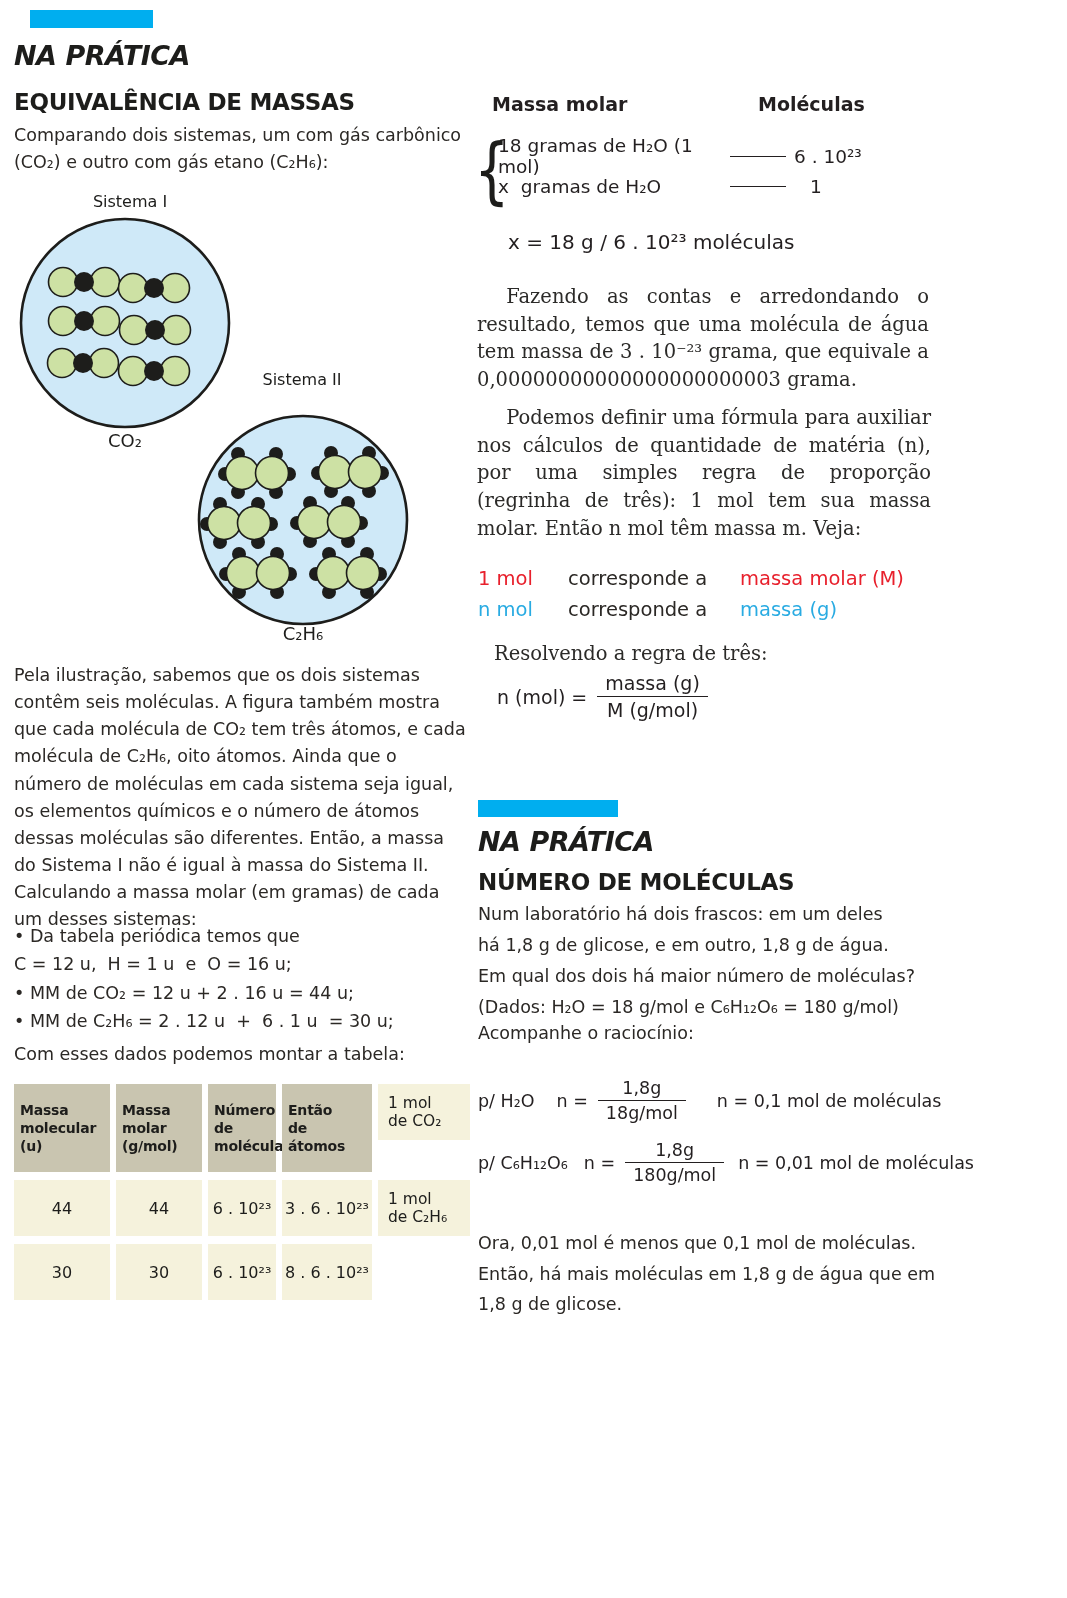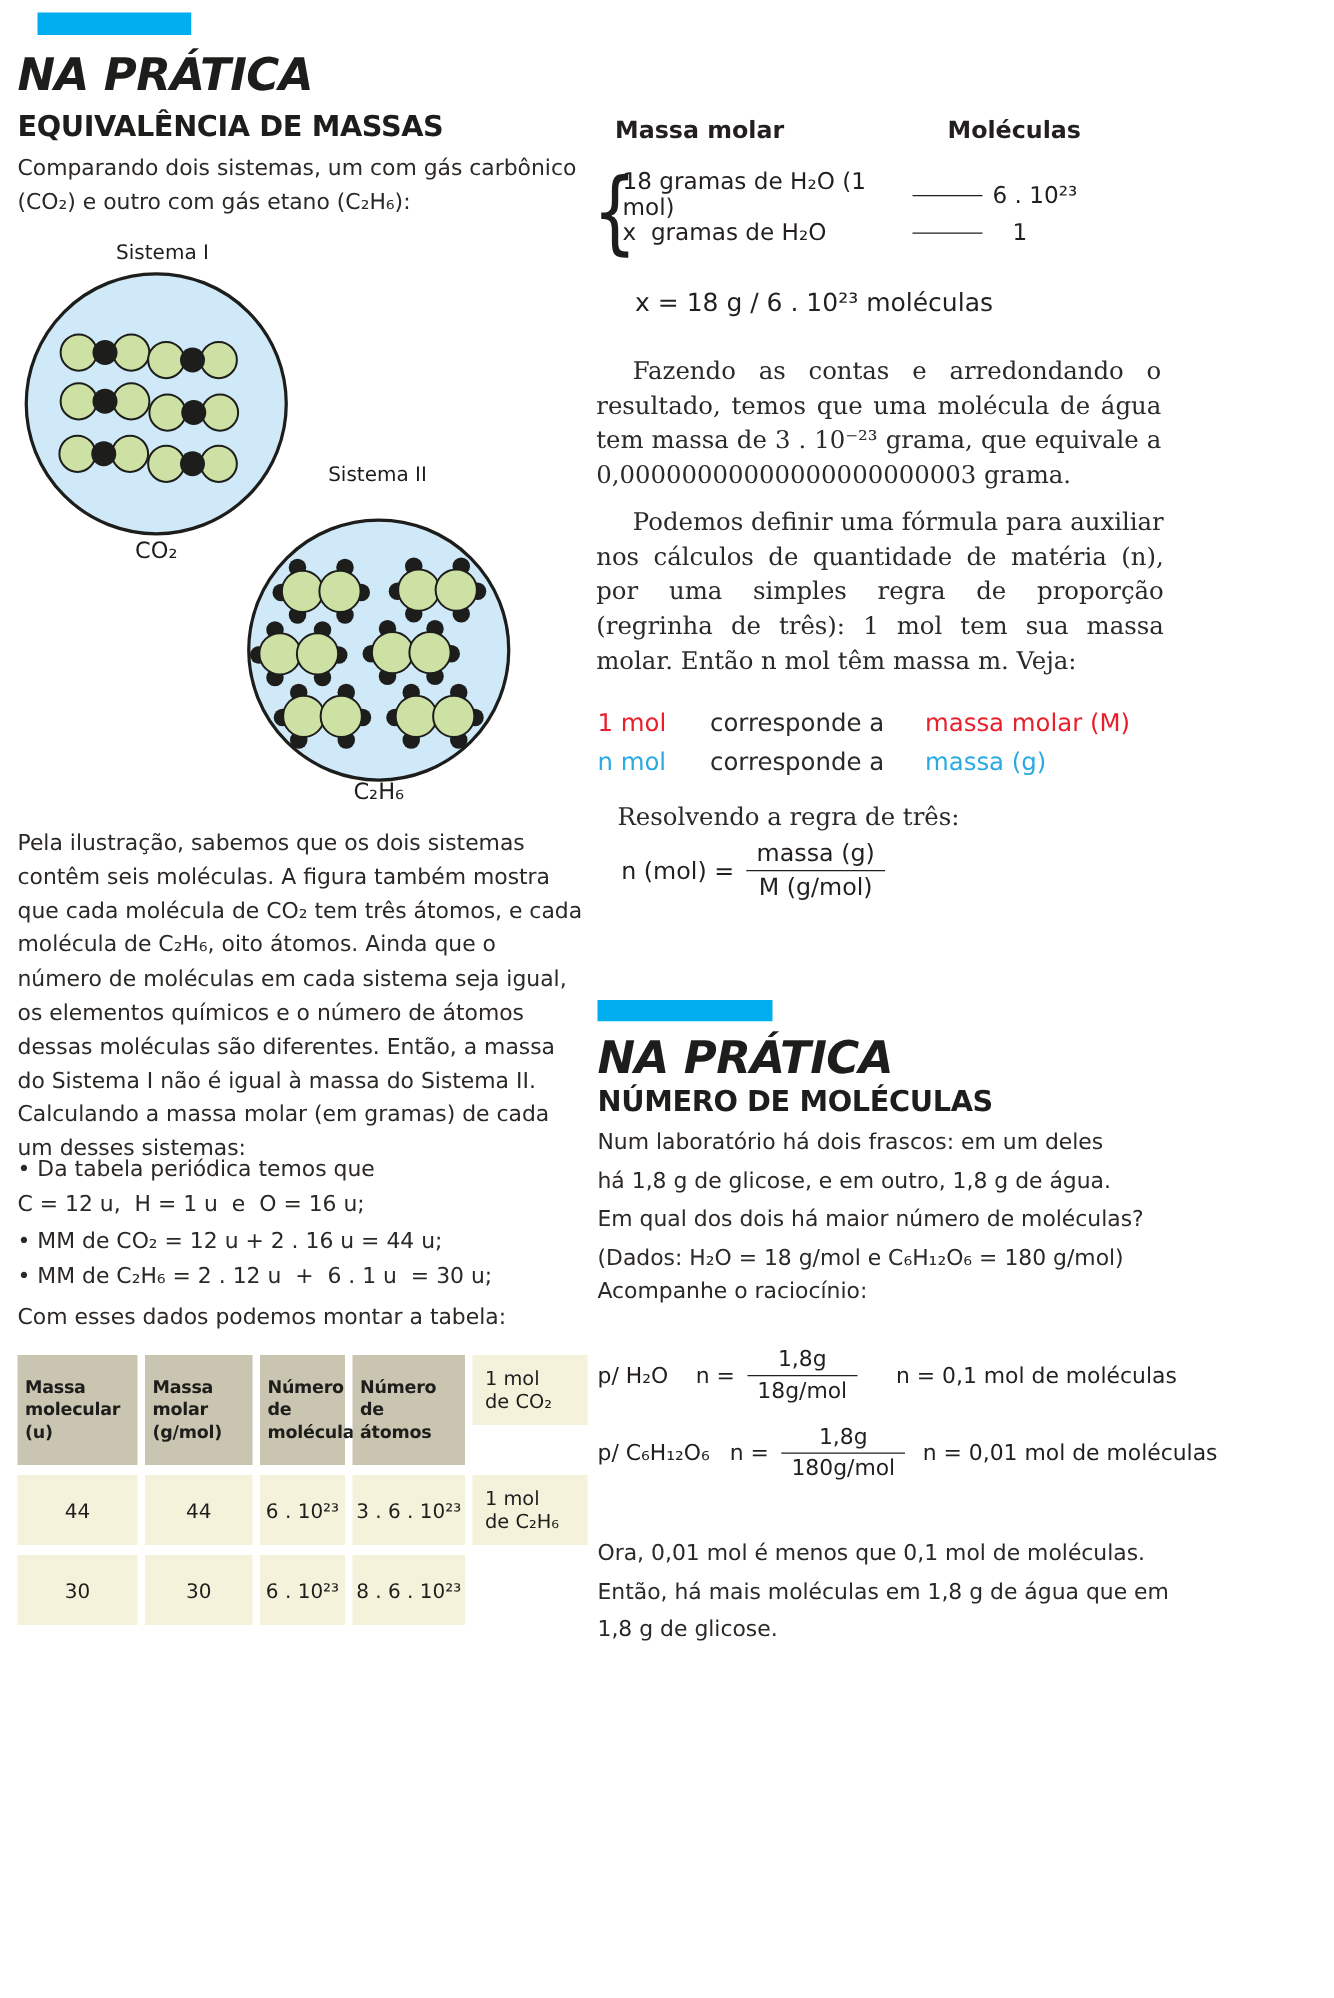--- a/index.html
+++ b/index.html
@@ -1,21 +1,21 @@
 <!DOCTYPE html>
 <html><head>
 <meta charset="utf-8">
 <style>
   * { margin:0; padding:0; box-sizing:border-box; }
   html,body { width:1067px; height:1598px; background:#ffffff; position:relative;
     font-family:"DejaVu Sans","Liberation Sans",sans-serif; color:#231f20; }
   .abs { position:absolute; }
 
   .accent-bar { background:#00aeef; }
-  .badge { font-size:36px; font-weight:bold; font-style:italic; letter-spacing:-0.5px; color:#1d1d1b; }
+  .badge { font-size:27px; font-weight:bold; font-style:italic; letter-spacing:-0.5px; color:#1d1d1b; }
   .sec-title { font-size:23px; font-weight:bold; letter-spacing:-0.3px; color:#1d1d1b; }
 
   .sans-body { font-size:17.5px; line-height:1.55; color:#2b2825; }
   .keep { white-space:pre-wrap; }
 
   .serif-body { font-family:"DejaVu Serif","Liberation Serif",serif; font-size:19.5px;
     line-height:1.42; color:#2b2a28; text-align:justify; }
   .serif-body p { text-indent:1.5em; }
 
   .fig-label { font-size:16px; text-align:center; color:#1d1d1b; }
@@ -121,21 +121,21 @@
 
 <div class="abs data-table" style="left:14px; top:1084px; width:452px;">
   <div class="th">Massa
 molecular
 (u)</div>
   <div class="th">Massa
 molar
 (g/mol)</div>
   <div class="th">Número de
 moléculas</div>
-  <div class="th">Número
+  <div class="th">Então
 de átomos</div>
 
   <div class="td first">1 mol
 de CO₂</div>
   <div class="td">44</div>
   <div class="td">44</div>
   <div class="td">6 . 10²³</div>
   <div class="td">3 . 6 . 10²³</div>
 
   <div class="td first">1 mol

